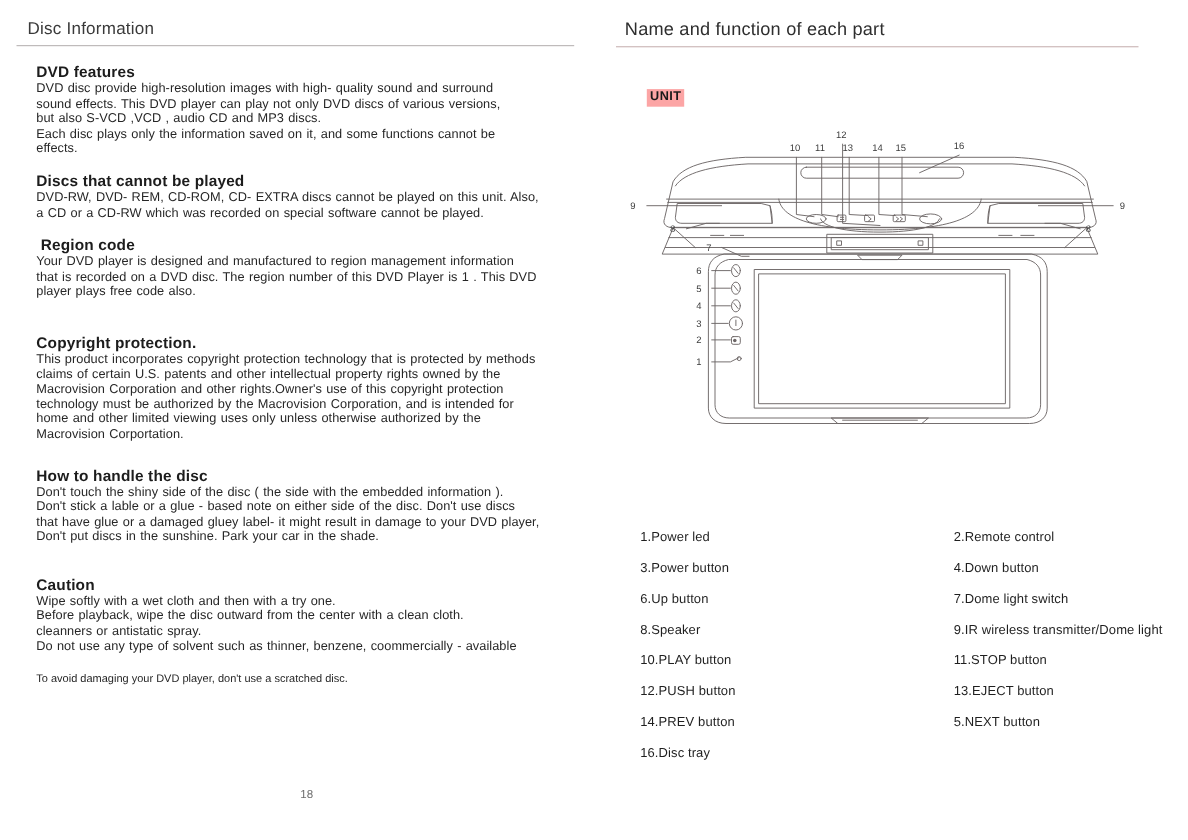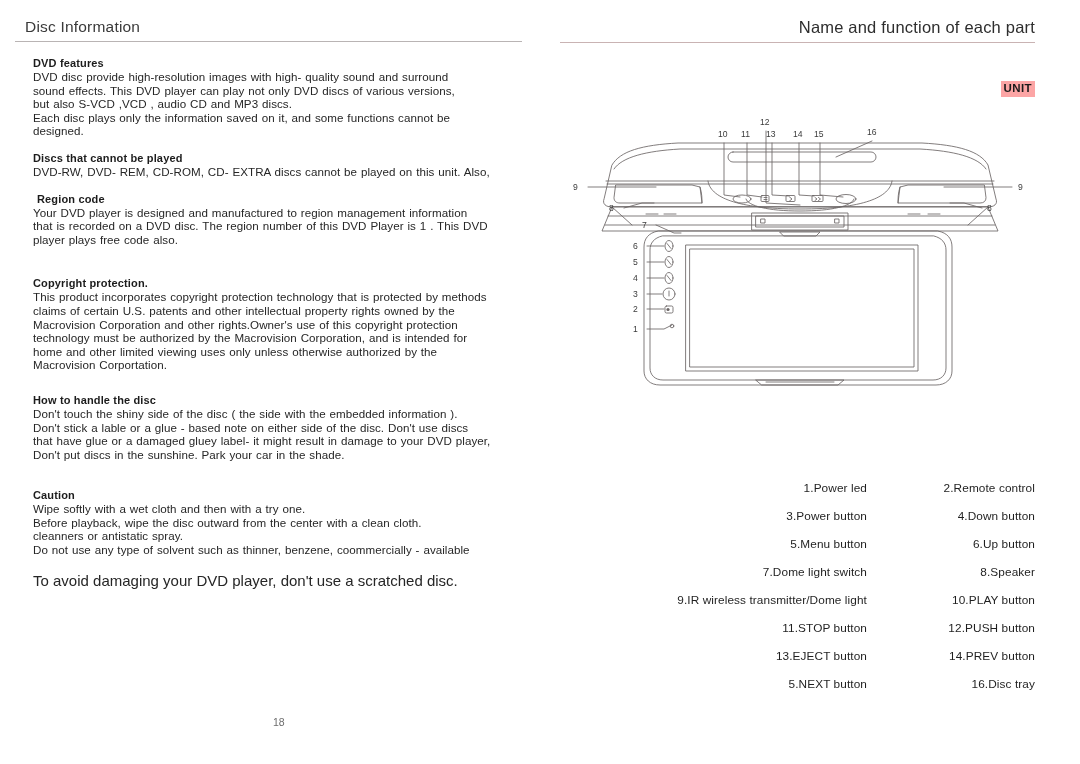--- a/index.html
+++ b/index.html
@@ -22,21 +22,21 @@
     position: absolute;
     inset: 0;
     display: flex;
   }
   .page {
     position: relative;
     height: 764px;
     box-sizing: border-box;
   }
   .page-left  { width: 540px; padding: 18px 18px 0 15px; }
-  .page-right { width: 540px; padding: 18px 45px 0 20px; text-align: right; }
+  .page-right { width: 540px; padding: 18px 45px 0 20px; }
 
   
   .section-header {
     font-size: 15.5px;
     font-weight: 400;
     letter-spacing: .2px;
     color: #3a3a3a;
     margin: 0 0 5px 10px;
     white-space: nowrap;
   }
@@ -53,41 +53,41 @@
     color: #2e2e2e;
   }
 
   
   .body-wrap { padding: 0 0 0 18px; }
 
   .blk { margin-top: 14px; }
   .blk:first-child { margin-top: 15px; }
 
   .blk-title {
-    font-size: 11px;
+    font-size: 14px;
     font-weight: bold;
     color: #1c1c1c;
     letter-spacing: .15px;
     margin: 0 0 1px 0;
   }
   .blk p {
     margin: 0;
     font-size: 11.6px;
     line-height: 13.6px;
     color: #262626;
     letter-spacing: .05px;
     word-spacing: .6px;
   }
   .indent-1 { margin-left: 4px; }
   .gap-lg { margin-top: 28px; }
   .gap-xl { margin-top: 31px; }
   .gap-md { margin-top: 22px; }
   .standalone {
     margin-top: 17px;
-    font-size: 15px;
+    font-size: 10px;
     line-height: 13.6px;
     color: #262626;
   }
 
   
   .unit-tag {
     display: inline-block;
     margin: 38px 0 0 28px;
     padding: 1px 3px 2px 3px;
     background: #fca5a5;
@@ -149,26 +149,27 @@
     <div class="header-rule"></div>
 
     <div class="body-wrap">
 
       <div class="blk">
         <div class="blk-title">DVD features</div>
         <p>DVD disc provide high-resolution images with high- quality sound and surround</p>
         <p>sound effects. This DVD player can play not only DVD discs of various versions,</p>
         <p>but also S-VCD ,VCD , audio CD and MP3 discs.</p>
         <p>Each disc plays only the information saved on it, and some functions cannot be</p>
-        <p>designed.</p>
+        <p>effects.</p>
       </div>
 
       <div class="blk">
         <div class="blk-title">Discs that cannot be played</div>
         <p>DVD-RW, DVD- REM, CD-ROM, CD- EXTRA discs cannot be played on this unit. Also,</p>
+        <p>a CD or a CD-RW which was recorded on special software cannot be played.</p>
       </div>
 
       <div class="blk">
         <div class="blk-title indent-1">Region code</div>
         <p class="indent-1">Your DVD player is designed and manufactured to region management information</p>
         <p class="indent-1">that is recorded on a DVD disc. The region number of this DVD Player is 1 . This DVD</p>
         <p class="indent-1">player plays free code also.</p>
       </div>
 
       <div class="blk gap-xl">
@@ -337,21 +338,20 @@
         </g>
       </svg>
     </div>
 
     
     <div class="parts-list">
       <div class="part-item">1.Power led</div>
       <div class="part-item">2.Remote control</div>
       <div class="part-item">3.Power button</div>
       <div class="part-item">4.Down button</div>
-      <div class="part-item">5.Menu button</div>
       <div class="part-item">6.Up button</div>
       <div class="part-item">7.Dome light switch</div>
       <div class="part-item">8.Speaker</div>
       <div class="part-item">9.IR wireless transmitter/Dome light</div>
       <div class="part-item">10.PLAY button</div>
       <div class="part-item">11.STOP button</div>
       <div class="part-item">12.PUSH button</div>
       <div class="part-item">13.EJECT button</div>
       <div class="part-item">14.PREV button</div>
       <div class="part-item">5.NEXT button</div>

